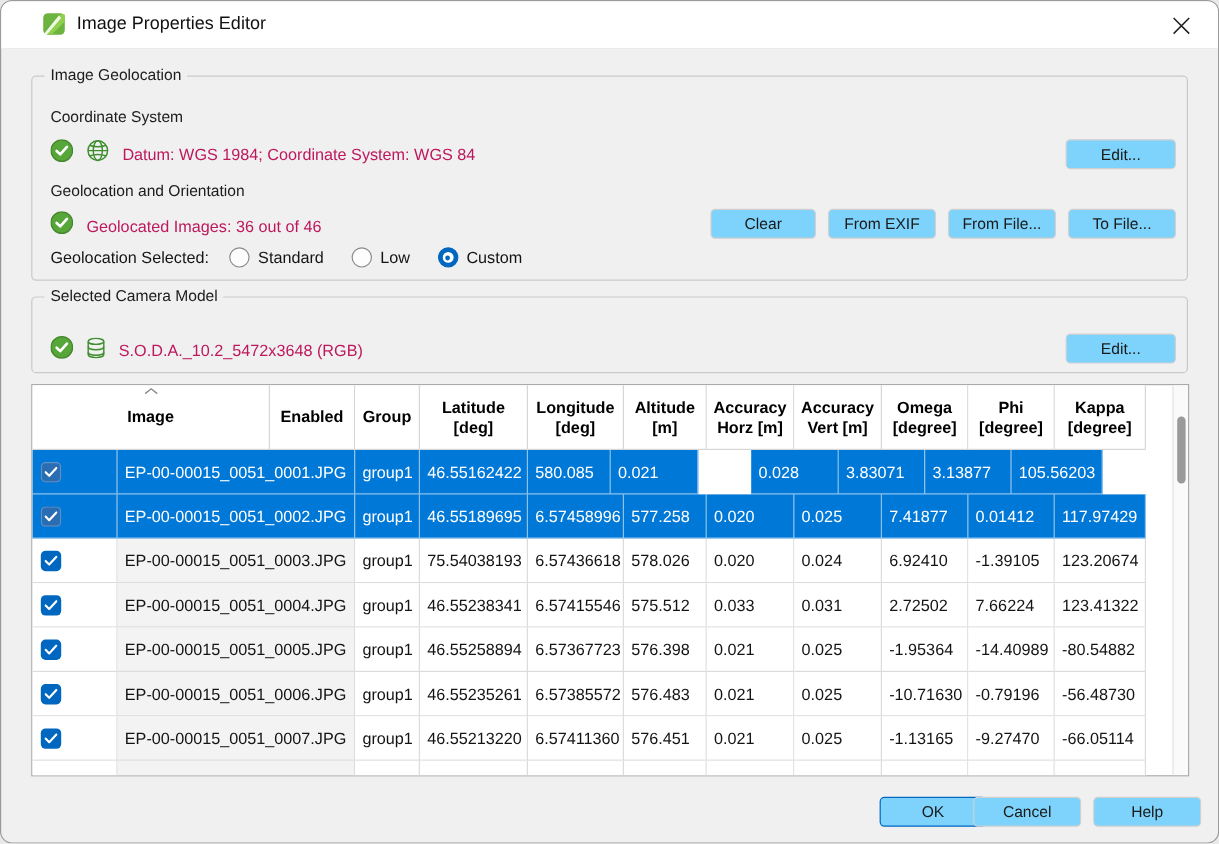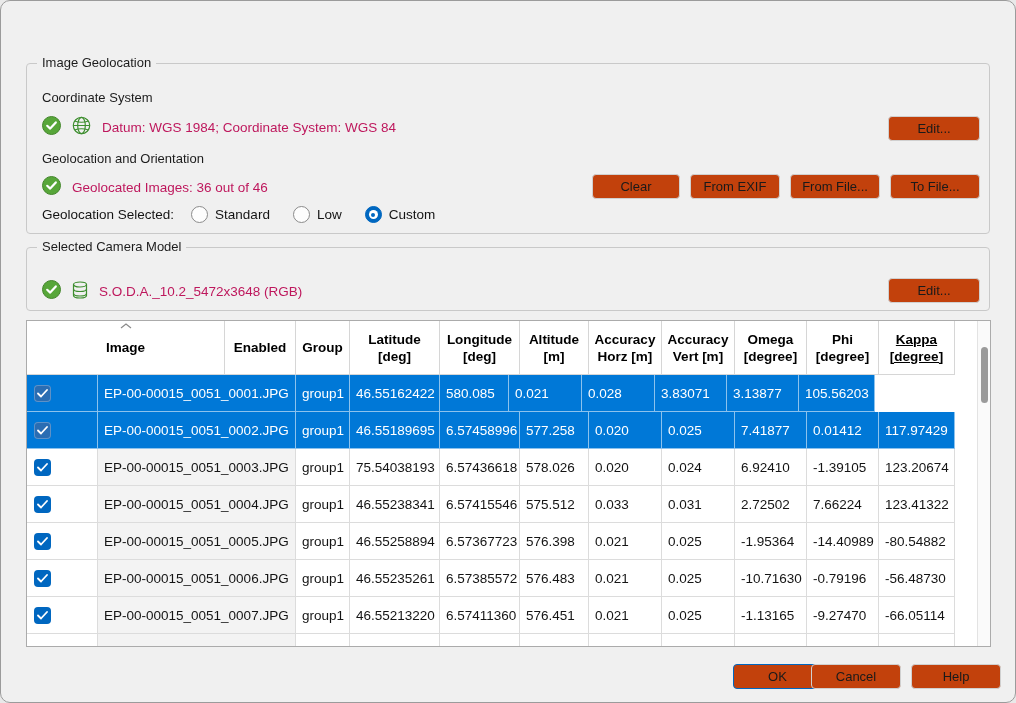--- a/index.html
+++ b/index.html
@@ -16,21 +16,21 @@
   
   .groupbox { position:absolute; border:1px solid #c9c9c9; border-radius:4px; }
   .gb-geo { left:25px; top:62px; width:964px; height:171px; }
   .gb-cam { left:25px; top:246px; width:964px; height:64px; }
   .gb-legend { position:absolute; top:-9px; left:10px; background:#f0f0f0; padding:0 5px; font-size:13px; color:#1c1c1c; }
   .sub-label { position:absolute; font-size:13px; color:#1c1c1c; }
   .status-row { position:absolute; display:flex; align-items:center; gap:11px; }
   .status-text { font-size:13.5px; color:#be185d; }
   
   .btn {
-    position:absolute; height:25px; background:#c2410c; border:1px solid #d0d0d0; border-radius:4px;
+    position:absolute; height:25px; background:#7dd3fc; border:1px solid #d0d0d0; border-radius:4px;
     font-size:13px; color:#1a1a1a; font-family:"Liberation Sans",sans-serif; cursor:pointer;
     display:flex; align-items:center; justify-content:center;
   }
   .btn-default { border:1.6px solid #0067c0;margin-left:21px; }
   
   .radio-row { position:absolute; display:flex; align-items:center; font-size:13.5px; color:#141414; }
   .radio { display:inline-flex; align-items:center; justify-content:center; width:17px; height:17px; border-radius:50%; background:#fdfdfd; border:1px solid #8b8b8b; margin-right:7px; cursor:pointer; }
   .radio.checked { background:#0067c0; border:1px solid #0067c0; }
   .radio .inner { display:none; width:9px; height:9px; border-radius:50%; background:#fff; align-items:center; justify-content:center; }
   .radio.checked .inner { display:flex; }
@@ -50,20 +50,35 @@
   .sort-caret { position:absolute; top:2px; left:50%; transform:translateX(-50%); line-height:0; }
   .scroll-gutter { position:absolute; right:0; top:0; width:13px; height:100%; background:#fafafa; border-left:1px solid #e3e3e3; }
   .scroll-thumb { position:absolute; left:3px; top:26px; width:7px; height:56px; background:#9a9a9a; border-radius:4px; cursor:pointer; }
   .icon-cell { justify-content:flex-start; }
 </style>
 </head>
 <body>
 
 <div class="dialog">
 
+  <div class="titlebar">
+    <span class="app-logo">
+      <svg width="20" height="20" viewBox="0 0 20 20">
+        <rect x="1" y="1" width="18" height="18" rx="4" fill="#6db33f"></rect>
+        <path d="M3 17 L15 2 L19 2 L19 8 L8 19 L5 19 Z" fill="#8fd14f"></path>
+        <path d="M1 19 L14 3 L16 5 L4 19 Z" fill="#ffffff" opacity="0.85"></path>
+      </svg>
+    </span>
+    <span class="title-text">Image Properties Editor</span>
+    <span class="close-btn">
+      <svg width="15" height="15" viewBox="0 0 15 15">
+          <path d="M1 1 L14 14 M14 1 L1 14" stroke="#222" stroke-width="1.3"></path>
+        </svg>
+    </span>
+  </div>
 
   <div class="groupbox gb-geo">
     <span class="gb-legend">Image Geolocation</span>
 
     <span class="sub-label" style="left:15px; top:26px;">Coordinate System</span>
 
     <div class="status-row" style="left:15px; top:52px;">
       <span>
         <svg width="19" height="19" viewBox="0 0 19 19">
             <circle cx="9.5" cy="9.5" r="9" fill="#57a639" stroke="#44862c" stroke-width="1"></circle>
@@ -158,37 +173,37 @@
           <div class="th" style="width: 69px;">Altitude
 [m]</div>
           <div class="th" style="width: 73px;">Accuracy
 Horz [m]</div>
           <div class="th" style="width: 73px;">Accuracy
 Vert [m]</div>
           <div class="th" style="width: 72px;">Omega
 [degree]</div>
           <div class="th" style="width: 72px;">Phi
 [degree]</div>
-          <div class="th" style="width: 76px; text-decoration: underline;">Kappa
+          <div class="th" style="width: 76px;">Kappa
 [degree]</div>
         </div>
         <div class="tr selected">
           <div class="td icon-cell" style="width: 71px;">
             <span class="checkbox">
               <svg width="11" height="9" viewBox="0 0 11 9">
                 <path d="M1 4.5 L4 7.5 L10 1" fill="none" stroke="#fff" stroke-width="1.8" stroke-linecap="round" stroke-linejoin="round"></path>
               </svg>
             </span>
           </div>
           <div class="td" style="width: 198px;">EP-00-00015_0051_0001.JPG</div>
           <div class="td" style="width: 54px;">group1</div>
           <div class="td" style="width: 90px;">46.55162422</div>
           <div class="td" style="width: 69px;">580.085</div>
           <div class="td" style="width: 73px;">0.021</div>
-          <div class="td" style="width: 73px;">0.028</div>
+          <div class="td" style="width: 73px; margin-left: 44px;">0.028</div>
           <div class="td" style="width: 72px;">3.83071</div>
           <div class="td" style="width: 72px;">3.13877</div>
           <div class="td" style="width: 76px;">105.56203</div>
         </div>
         <div class="tr selected">
           <div class="td icon-cell" style="width: 71px;">
             <span class="checkbox">
               <svg width="11" height="9" viewBox="0 0 11 9">
                 <path d="M1 4.5 L4 7.5 L10 1" fill="none" stroke="#fff" stroke-width="1.8" stroke-linecap="round" stroke-linejoin="round"></path>
               </svg>

